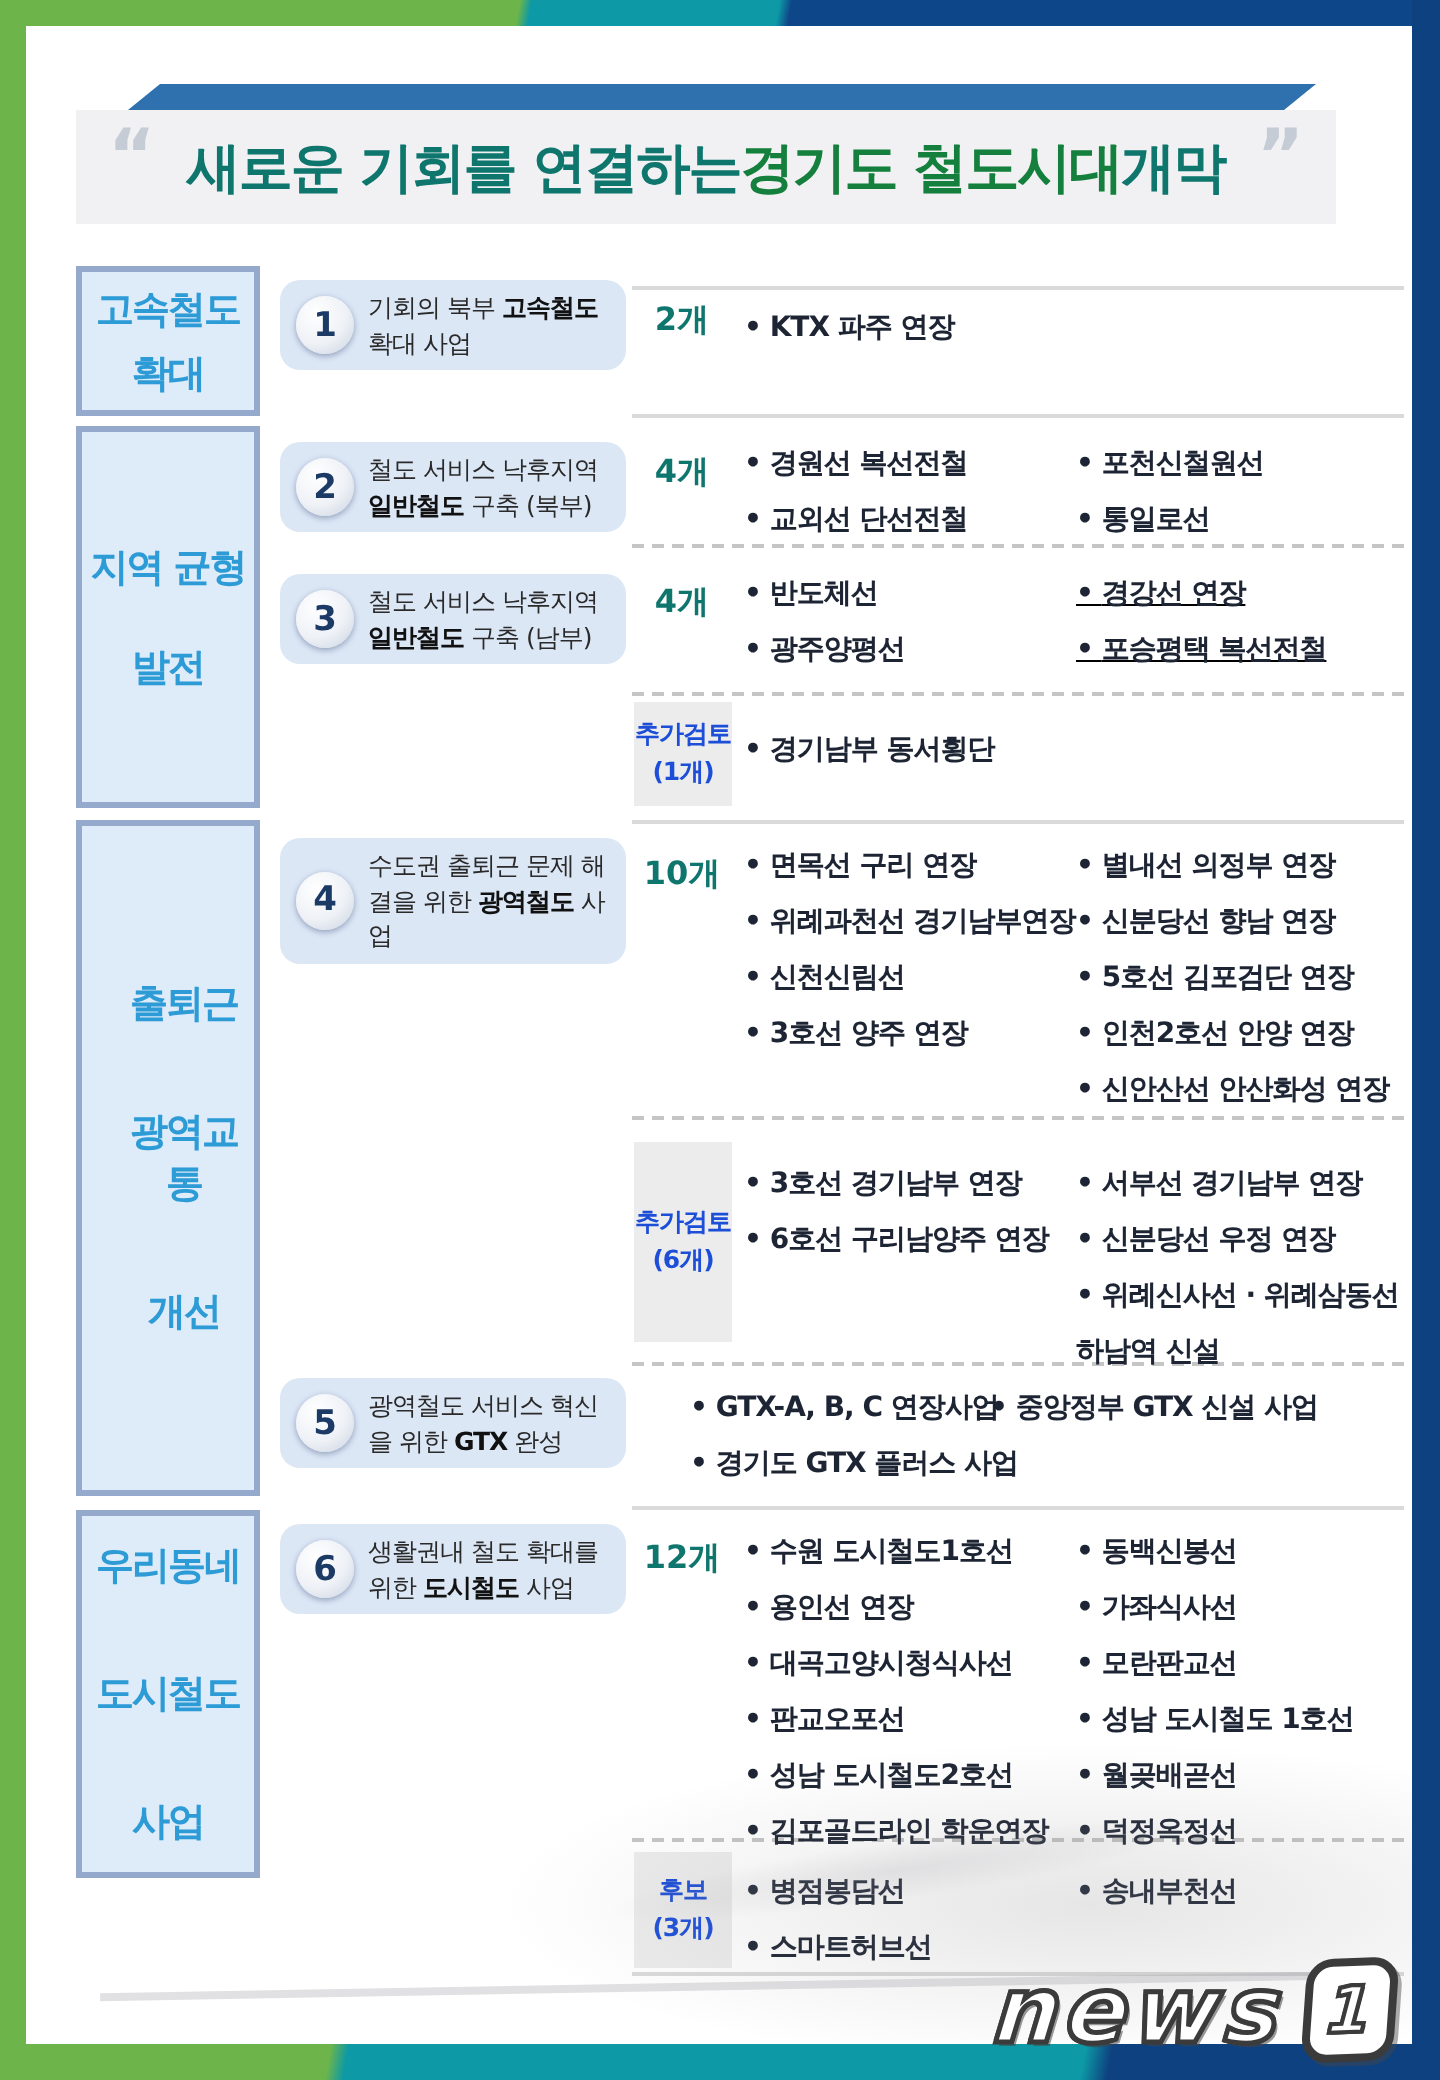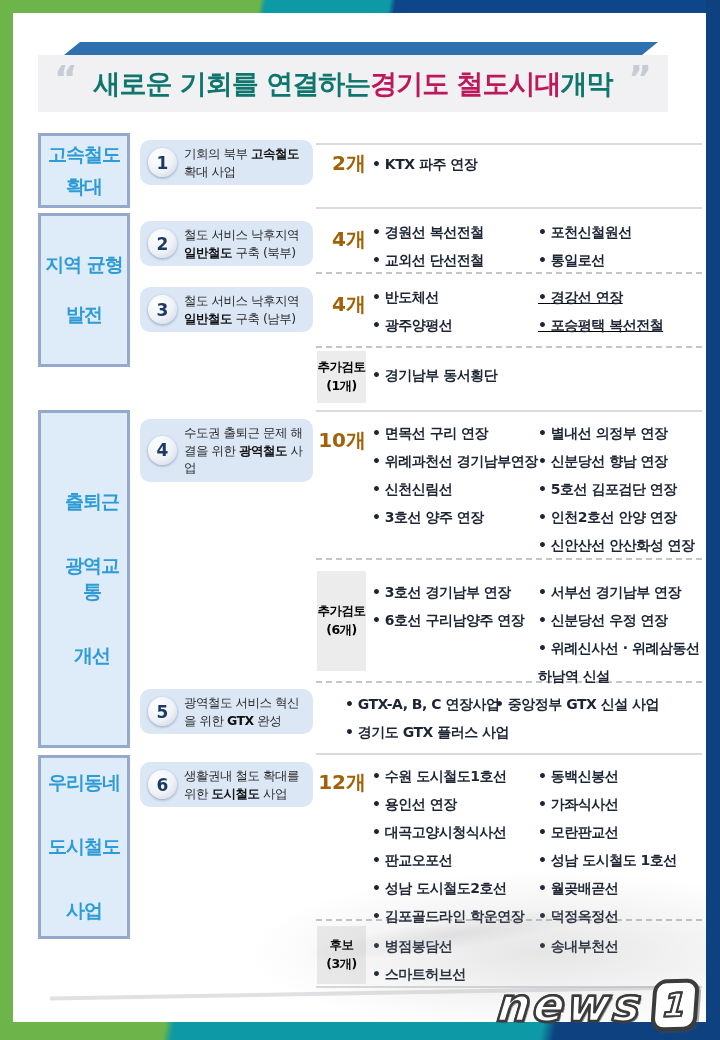--- a/index.html
+++ b/index.html
@@ -13,45 +13,45 @@
   .frame-left{position:absolute;top:0;left:0;width:13px;height:1040px;background:#6db54b;}
   .frame-right{position:absolute;top:0;right:0;width:14px;height:1040px;background:#0e4180;}
   .frame-bottom{position:absolute;bottom:0;left:0;width:720px;height:18px;z-index:5;
     background:linear-gradient(100deg,#6db54b 0 163px,#0d99a5 172px 535px,#0e4180 548px);}
   
   .banner-bar{position:absolute;left:64px;top:42px;width:594px;height:13px;background:#2f70ae;
     clip-path:polygon(16px 0,100% 0,calc(100% - 16px) 100%,0 100%);}
   .title-box{position:absolute;left:38px;top:55px;width:630px;height:57px;background:#f1f1f3;}
   .title-text{position:absolute;left:0;right:0;top:0;bottom:0;display:flex;align-items:center;justify-content:center;
     font-size:27px;font-weight:bold;letter-spacing:-1px;white-space:nowrap;}
-  .t-dark{color:#0f766e;} .t-light{color:#be185d;}
+  .t-dark{color:#0f766e;} .t-light{color:#15803d;}
   .quote{position:absolute;font-size:36px;font-weight:bold;color:#c6ccd6;line-height:1;}
   .quote.open{left:16px;top:6px;} .quote.close{right:16px;top:6px;}
   
   .cat{position:absolute;left:38px;width:92px;box-sizing:border-box;border:3px solid #94a9cc;background:#deebf9;
     display:flex;flex-direction:column;align-items:center;justify-content:center;text-align:center;
     color:#2d9bd6;font-weight:bold;font-size:19px;letter-spacing:-1px;}
   .cat-1{top:133px;height:75px;gap:6px;}
-  .cat-2{top:213px;height:154px;gap:24px;}
+  .cat-2{top:213px;height:191px;gap:24px;}
   .cat-3{top:410px;height:338px;gap:38px;padding-left:16px;}
   .cat-4{top:755px;height:184px;gap:38px;}
   
   .numbox{position:absolute;left:140px;width:173px;min-height:45px;box-sizing:border-box;background:#dce7f6;
     border-radius:10px;display:flex;align-items:center;gap:7px;padding:5px 8px;}
   .nb-1{top:140px;} .nb-2{top:221px;} .nb-3{top:287px;} .nb-4{top:419px;} .nb-5{top:689px;} .nb-6{top:762px;}
   .ncircle{flex:none;width:29px;height:29px;border-radius:50%;
     background:radial-gradient(circle at 35% 30%,#ffffff 0%,#eef1f6 55%,#c9d2e0 100%);
     color:#1c3a66;font-weight:bold;font-size:17px;display:flex;align-items:center;justify-content:center;
     box-shadow:0 1px 3px rgba(50,70,110,.45);}
   .ndesc{font-size:12.5px;color:#2a2a2a;line-height:1.4;letter-spacing:-0.5px;}
   .ndesc b{color:#111;}
   
-  .count{position:absolute;left:316px;width:50px;text-align:right;font-weight:bold;font-size:20px;color:#a16207;}
+  .count{position:absolute;left:316px;width:50px;text-align:center;font-weight:bold;font-size:16px;color:#0f766e;}
   .cnt-1{top:150px;} .cnt-2{top:226px;} .cnt-3{top:291px;} .cnt-4{top:427px;} .cnt-5{top:769px;}
-  .graylabel{position:absolute;left:317px;width:49px;background:#ececec;color:#000000;font-size:12.5px;
+  .graylabel{position:absolute;left:317px;width:49px;background:#ececec;color:#1d4ed8;font-size:12.5px;
     font-weight:bold;text-align:center;line-height:1.5;display:flex;flex-direction:column;justify-content:center;letter-spacing:-0.5px;}
   .gl-1{top:351px;height:52px;} .gl-2{top:571px;height:100px;} .gl-3{top:926px;height:58px;}
   
   ul.rail{list-style:none;margin:0;padding:0;position:absolute;}
   ul.rail li{line-height:28px;font-size:14px;font-weight:bold;color:#1d2433;white-space:nowrap;letter-spacing:-0.5px;}
   ul.rail li::before{content:"• ";}
   ul.rail.wrap{width:172px;} ul.rail.wrap li{white-space:normal;}
   .l1c1{left:372px;top:150px;} .l1c2{left:538px;top:150px;}
   .l2c1{left:372px;top:218px;} .l2c2{left:538px;top:218px;}
   .l3c1{left:372px;top:283px;} .l3c2{left:538px;top:283px;text-decoration:underline;}

